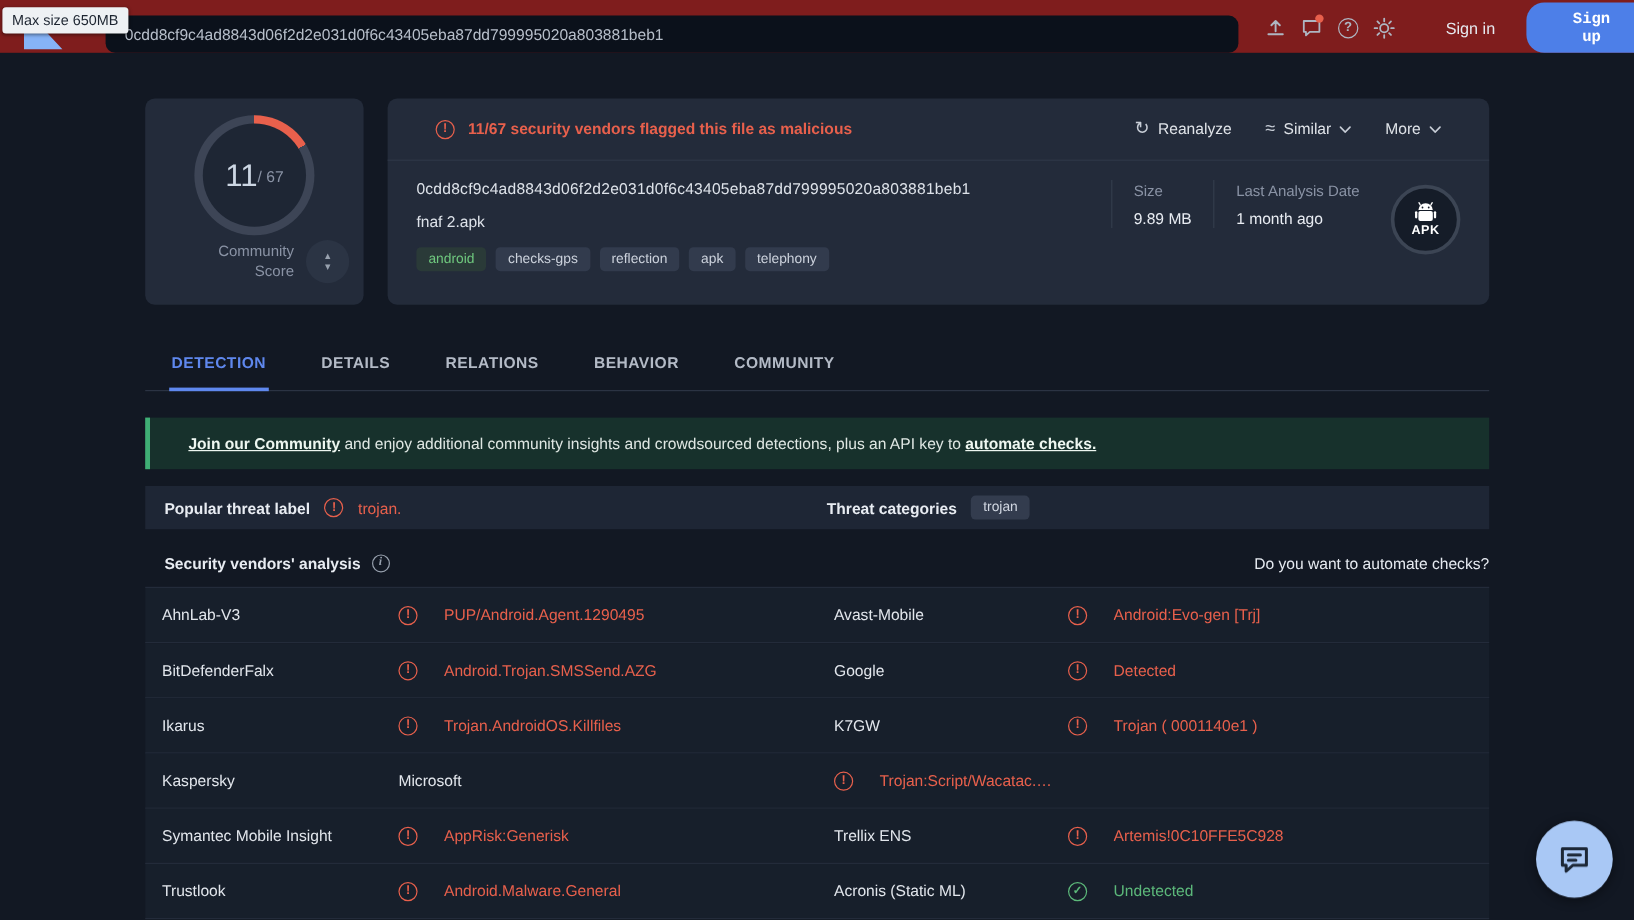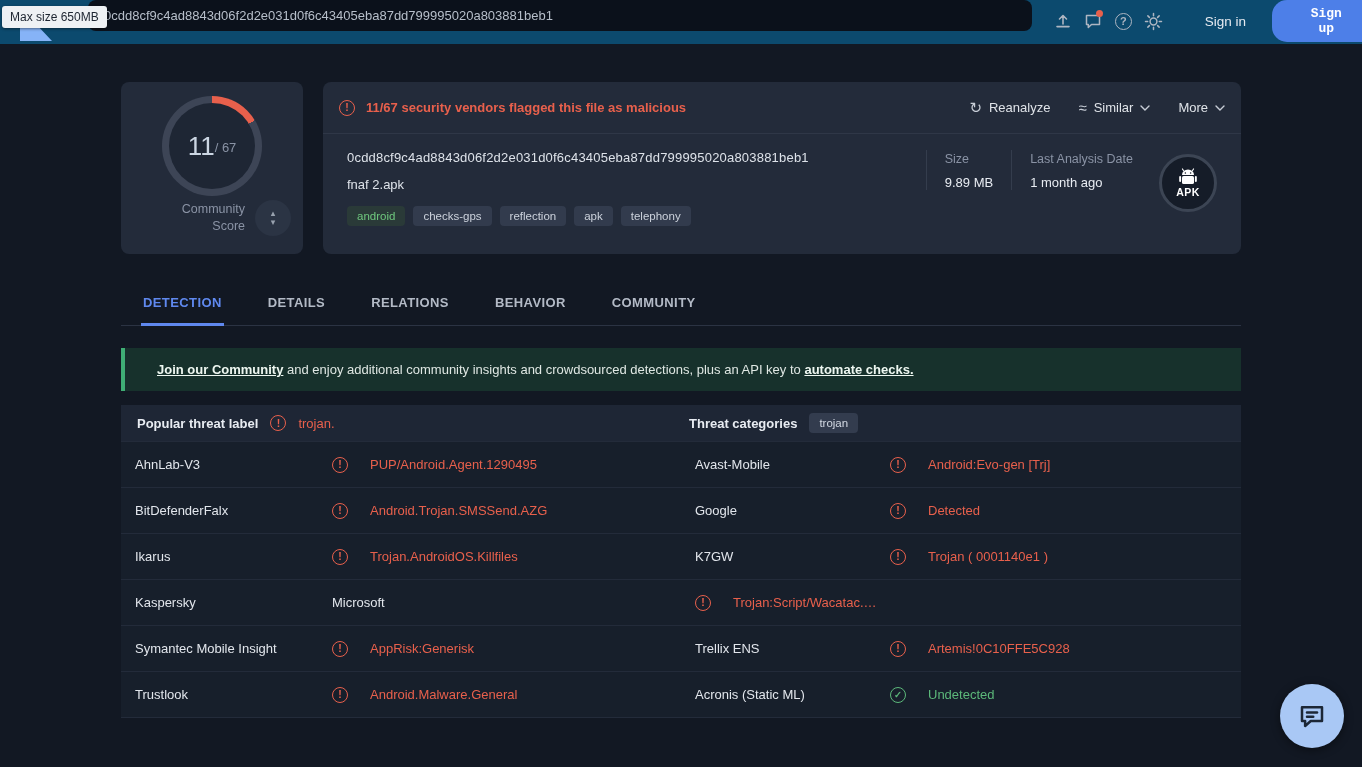--- a/index.html
+++ b/index.html
@@ -1,20 +1,20 @@
 <!DOCTYPE html>
 <html><head>
 <meta charset="utf-8">
 <style>
   *{box-sizing:border-box;margin:0;padding:0}
   html,body{width:1362px;height:767px;overflow:hidden}
   body{background:#121823;font-family:"Liberation Sans",sans-serif;color:#dfe3e8;position:relative}
 
   
-  .topbar{height:44px;background:#0c4a6e;display:flex;align-items:flex-start;padding:0 14px;position:relative}
+  .topbar{height:44px;background:#7f1d1d;display:flex;align-items:flex-end;padding:0 14px;position:relative}
   .logo-wrap{width:44px;height:44px;flex:none;position:relative;cursor:pointer}
   .logo-wrap svg{position:absolute;left:2px;top:2px}
   .tooltip{position:absolute;left:2px;top:6px;background:#eef1f4;color:#1d2531;font-size:12px;padding:4px 8px;border-radius:3px;z-index:6;box-shadow:0 1px 3px rgba(0,0,0,.45);white-space:nowrap}
   .search{flex:none;width:944px;height:31px;margin-left:30px;background:#0b111b;border:none;border-radius:8px;color:#b7bfca;font-size:13px;padding:0 16px;outline:none;font-family:inherit}
   .tb-actions{display:flex;align-items:center;margin-left:20px;gap:8px}
   .tb-icon{width:26px;height:26px;display:flex;align-items:center;justify-content:center;position:relative;cursor:pointer;color:#aeb6c2}
   .dot{position:absolute;top:2px;right:1px;width:7px;height:7px;border-radius:50%;background:#e8604c}
   .circle-q{width:17px;height:17px;border:1.5px solid #aeb6c2;border-radius:50%;font-size:11px;font-weight:700;display:flex;align-items:center;justify-content:center;color:#aeb6c2}
   .signin{color:#e6eaf0;font-size:13.5px;margin-left:32px;white-space:nowrap;cursor:pointer;text-decoration:none}
   .signup{margin-left:18px;background:#4d7fe8;color:#fff;font-size:13px;font-weight:700;padding:6px 31px;border:none;border-radius:15px;cursor:pointer;font-family:Liberation Mono, monospace}
@@ -35,21 +35,21 @@
   .score-card{width:182px;height:172px;background:#232b3a;border-radius:8px;flex:none;padding-top:14px}
   .donut{width:100px;height:100px;border-radius:50%;margin:0 auto;background:conic-gradient(#e8604c 0deg 59deg,#3d4556 59deg 360deg);display:flex;align-items:center;justify-content:center}
   .donut-inner{width:86px;height:86px;border-radius:50%;background:#1e2634;display:flex;flex-direction:row;align-items:center;justify-content:center}
   .score-num{font-size:26px;color:#ccd6e3}
   .score-den{font-size:13px;color:#8a93a5;margin-top:2px}
   .cs-row{display:flex;align-items:center;justify-content:flex-end;padding:0 12px;margin-top:4px;gap:10px}
   .cs-label{color:#8a93a5;font-size:12.5px;text-align:right;width:82px;line-height:1.35}
   .cs-stepper{width:36px;height:36px;border-radius:50%;background:#2b3444;display:flex;flex-direction:column;align-items:center;justify-content:center;color:#98a1ae;font-size:9px;line-height:1.05;cursor:pointer}
 
   .file-card{flex:1;background:#232b3a;border-radius:8px;height:172px;min-width:0}
-  .flag-row{height:52px;display:flex;align-items:center;padding:0 16px;border-bottom:1px solid #2f3747}
+  .flag-row{height:52px;display:flex;align-items:center;padding:0 40px;border-bottom:1px solid #2f3747}
   .flag-text{color:#e8604c;font-size:13px;font-weight:700;margin-left:11px}
   .hdr-btns{margin-left:auto;display:flex;align-items:center;gap:28px}
   .hdr-btn{display:flex;align-items:center;gap:7px;background:none;border:none;color:#dfe3e8;font-size:13px;cursor:pointer;font-family:inherit}
   .hdr-btn .g{font-size:15px;color:#c7cdd6;line-height:1}
   .file-body{display:flex;padding:16px 24px 0 24px;align-items:flex-start}
   .file-main{flex:1;min-width:0}
   .hash-line{font-size:13px;color:#dde2e9;letter-spacing:.2px;white-space:nowrap;overflow:hidden;text-overflow:ellipsis;cursor:text}
   .fname{font-size:13px;color:#dde2e9;margin-top:12px}
   .tags{display:flex;gap:8px;margin-top:14px}
   .tag{background:#323b4d;color:#ccd2dc;font-size:11.5px;padding:4px 10px;border-radius:4px;cursor:pointer;white-space:nowrap}
@@ -224,20 +224,27 @@
       <span class="threat-title">Popular threat label</span>
       <span class="al"></span>
       <span class="threat-value">trojan.</span>
     </div>
     <div class="threat-right">
       <span class="threat-title">Threat categories</span>
       <span class="pill">trojan</span>
     </div>
   </div>
 
+  <div class="ah">
+    <div class="ah-left">
+      <span class="ah-title">Security vendors' analysis</span>
+      <span class="info-ic"></span>
+    </div>
+    <div class="ah-right">Do you want to automate checks?</div>
+  </div>
 
   <div class="vtable">
 
     <div class="vrow">
       <div class="vname">AhnLab-V3</div>
       <div class="vres">
           <span class="al"></span>
           <span class="txt">PUP/Android.Agent.1290495</span>
         </div>
       <div class="vname">Avast-Mobile</div>

